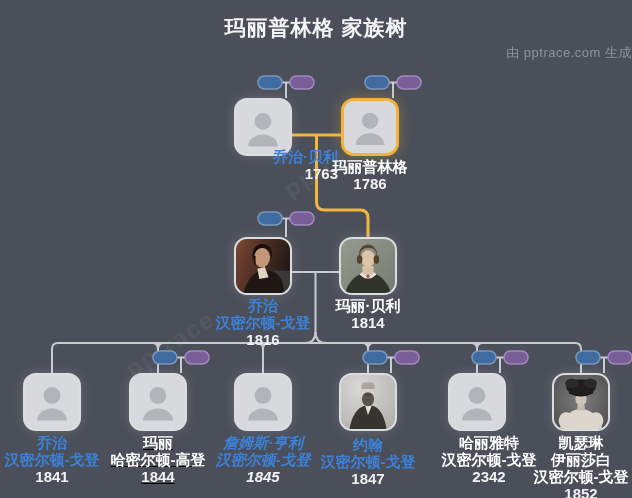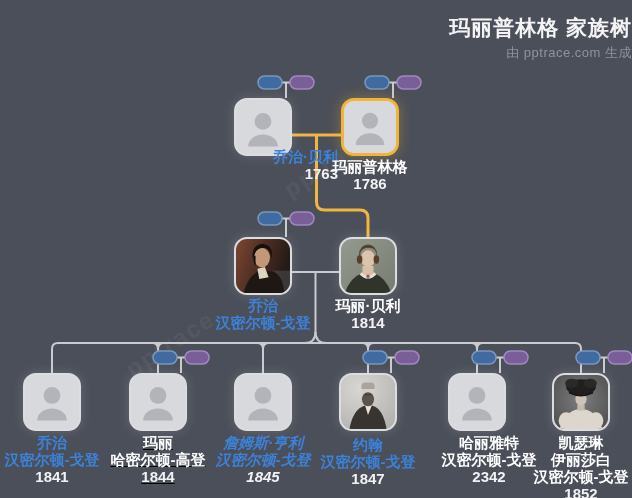--- a/index.html
+++ b/index.html
@@ -1,20 +1,20 @@
 <!DOCTYPE html>
 <html><head>
 <meta charset="utf-8">
 <style>
   html,body{margin:0;padding:0;background:#4b4f59;}
   body{width:632px;height:498px;overflow:hidden;position:relative;
        font-family:"Liberation Sans","DejaVu Sans",sans-serif;}
   .stage{position:absolute;left:0;top:0;width:632px;height:498px;}
 
-  .title{position:absolute;left:0;top:14px;width:632px;text-align:right;
+  .title{position:absolute;left:0;top:14px;width:632px;text-align:center;
          font-size:21px;font-weight:bold;color:#f4f4f6;letter-spacing:1px;}
   .subtitle{position:absolute;left:0;top:44px;width:632px;text-align:right;
             font-size:13px;color:#8e939c;letter-spacing:.5px;}
 
   svg.wires{position:absolute;left:0;top:0;z-index:1;}
 
   .card{position:absolute;width:58px;height:58px;border-radius:13px;
         background:#d8d9dd;box-sizing:border-box;z-index:2;overflow:hidden;
         border:2px solid #dcdde1;box-shadow:0 0 12px rgba(255,255,255,.16);}
   .card.highlight{border:3px solid #f0b43c;box-shadow:0 0 14px rgba(240,180,60,.35);}
@@ -241,20 +241,21 @@
     <div class="year">1763</div>
   </div>
   <div class="plabel" style="left:295px;top:158px;">
     <div class="nm female">玛丽普林格</div>
     <div class="year">1786</div>
   </div>
 
   <div class="plabel" style="left:188px;top:297px;">
     <div class="nm male">乔治</div>
     <div class="nm male">汉密尔顿-戈登</div>
+    <div class="year">1816</div>
   </div>
   <div class="plabel" style="left:293px;top:297px;">
     <div class="nm female">玛丽·贝利</div>
     <div class="year">1814</div>
   </div>
 
   <div class="plabel" style="left:-23px;top:434px;">
     <div class="nm male">乔治</div>
     <div class="nm male">汉密尔顿-戈登</div>
     <div class="year">1841</div>

